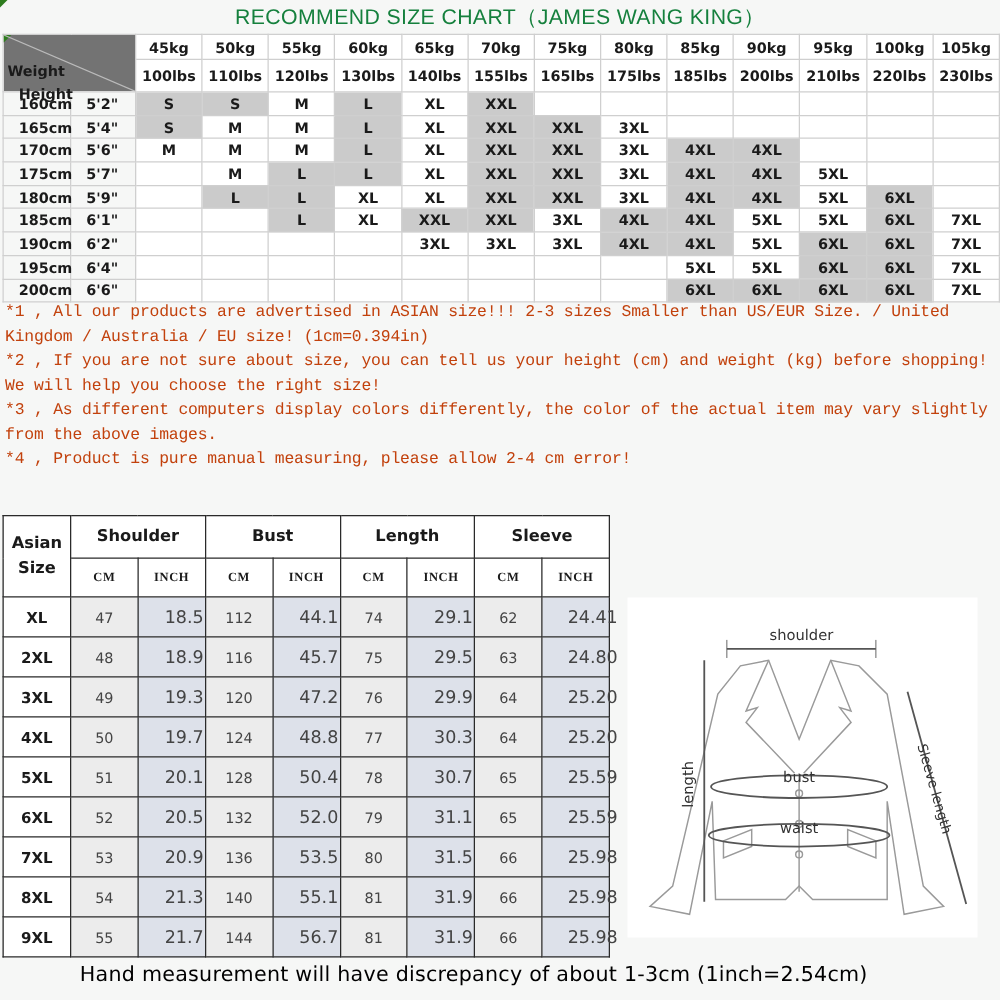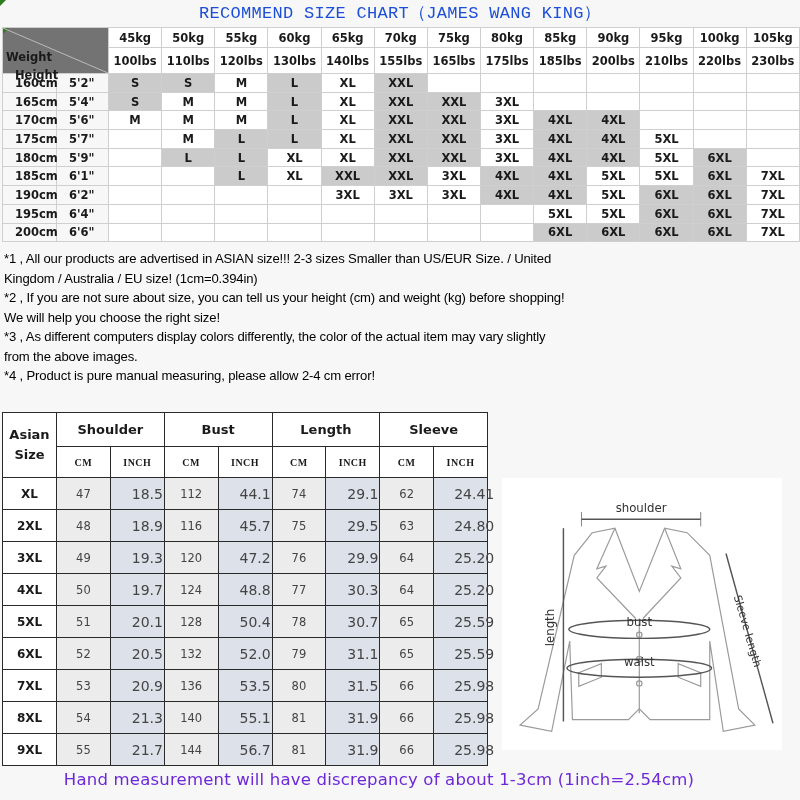--- a/index.html
+++ b/index.html
@@ -1,22 +1,22 @@
 <!DOCTYPE html>
 <html><head>
 <meta charset="utf-8">
 <style>
   * { box-sizing: border-box; margin: 0; padding: 0; }
   html, body { width: 800px; height: 800px; background: #f6f7f6; overflow: hidden; }
   body { font-family: "DejaVu Sans", sans-serif; position: relative; color: #1a1a1a; }
 
   .title {
     position: absolute; left: 0; top: 2px; width: 800px; text-align: center;
-    font-family: Liberation Mono, monospace; font-size: 17px; letter-spacing: 0.3px;
-    color: #1d4ed8; height: 24px; line-height: 24px;
+    font-family: Liberation Sans, sans-serif; font-size: 17px; letter-spacing: 0.3px;
+    color: #15803d; height: 24px; line-height: 24px;
   }
   .title-inner { display: inline-block; padding-left: 0; }
 
   table.rec {
     position: absolute; left: 2px; top: 27px; width: 798px;
     border-collapse: collapse; table-layout: fixed;
     font-family: "DejaVu Sans", sans-serif; font-weight: bold; font-size: 11.5px;
   }
   table.rec td {
     border: 1px solid #cfcfcf; text-align: center; height: 18.7px; padding: 0;
@@ -34,23 +34,23 @@
     position: absolute; left: 0; top: 0; width: 100%; height: 100%;
   }
   .corner-w { position: absolute; left: 3px; top: 22px; font-size: 11.5px; }
   .corner-h { position: absolute; left: 12px; top: 40px; font-size: 11.5px; }
   .corner-tri { position: absolute; left: 0; top: 0; width: 0; height: 0;
     border-top: 6px solid #2e7d1e; border-right: 6px solid transparent; }
   .title-tri { position: absolute; left: 0; top: 0; width: 0; height: 0;
     border-top: 6px solid #2e7d1e; border-right: 6px solid transparent; }
 
   .notes {
-    position: absolute; left: 4px; top: 249px; width: 796px;
-    font-family: Liberation Sans, sans-serif; font-size: 13.1px; line-height: 19.5px;
-    color: #000000; letter-spacing: -0.15px;
+    position: absolute; left: 4px; top: 240px; width: 796px;
+    font-family: Liberation Mono, monospace; font-size: 13.1px; line-height: 19.5px;
+    color: #c2410c; letter-spacing: -0.15px;
   }
   .notes p { margin: 0; }
 
   table.meas {
     position: absolute; left: 2px; top: 412px; width: 486px; height: 352px;
     border-collapse: collapse; table-layout: fixed;
     font-family: "DejaVu Sans", sans-serif; background: #e5e5e5;
   }
   table.meas td, table.meas th {
     border: 1px solid #2a2a2a; text-align: center; padding: 0;
@@ -63,21 +63,21 @@
   table.meas td.in { background: #dde1ea; font-size: 14px; color: #444; padding-left: 20px; }
   table.meas tr.row td { height: 32px; }
 
   .diagram {
     position: absolute; left: 502px; top: 478px; width: 280px; height: 272px; background: #fff;
   }
   .diagram svg { width: 100%; height: 100%; display: block; }
 
   .footer {
     position: absolute; left: 0; top: 770px; width: 800px; text-align: center;
-    font-family: "DejaVu Sans", sans-serif; font-size: 16.5px; color: #6d28d9;
+    font-family: "DejaVu Sans", sans-serif; font-size: 16.5px; color: #000000;
     letter-spacing: 0.2px; padding-right: 42px;
   }
 </style>
 </head>
 <body>
 
 <div class="title-tri"></div>
 <div class="title">
   <span class="title-inner">RECOMMEND SIZE CHART（JAMES WANG KING）</span>
 </div>

